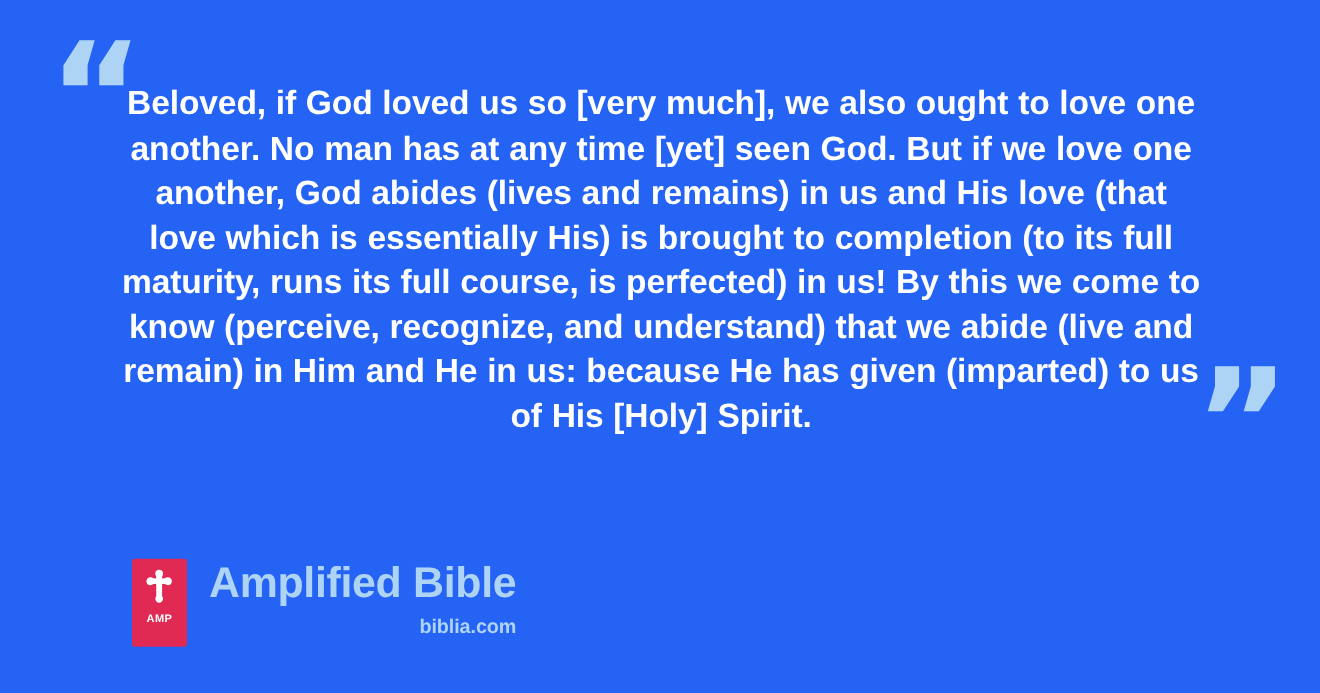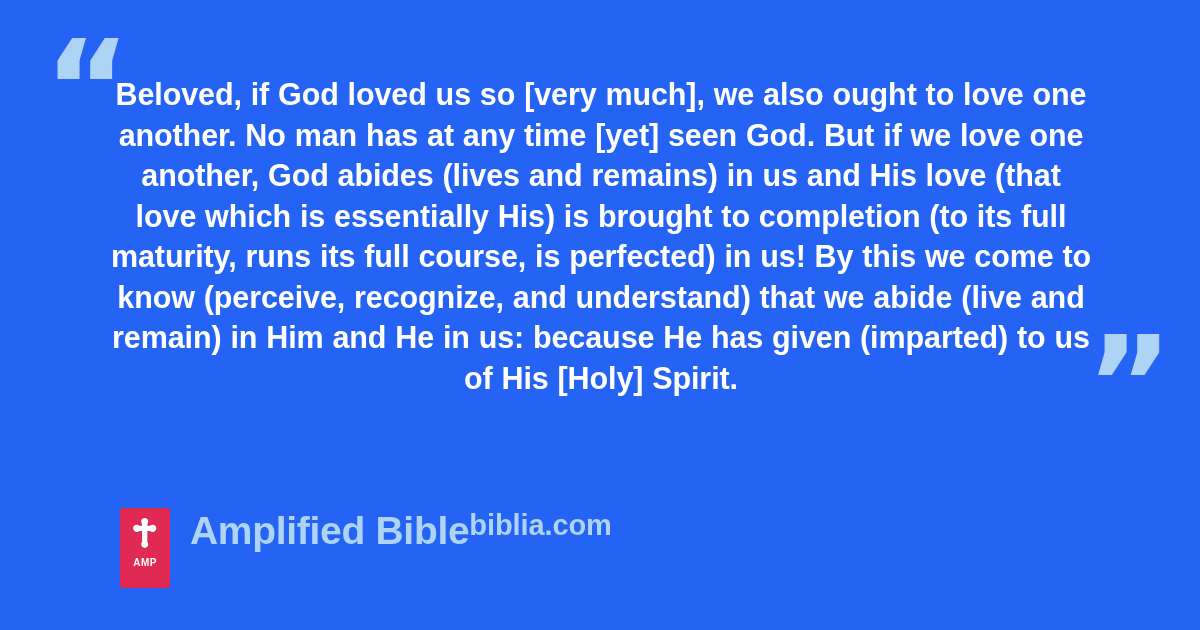--- a/index.html
+++ b/index.html
@@ -94,35 +94,37 @@
     color: #FFFFFF;
     font-size: 10px;
     font-weight: 700;
     letter-spacing: 0.4px;
     line-height: 1;
   }
 
   #footer-text {
     margin-left: 20px;
     display: flex;
+    flex-direction: column;
     justify-content: flex-start;
     padding-top: 1px;
+    align-items: flex-end;
   }
   #edition-title {
     color: #AED4F5;
     font-size: 39px;
     font-weight: 700;
     line-height: 44px;
     letter-spacing: -0.3px;
     white-space: nowrap;
   }
   #site-url {
     margin-top: 2px;
     color: #AED4F5;
-    font-size: 29px;
+    font-size: 18px;
     font-weight: 700;
     line-height: 28px;
     letter-spacing: -0.1px;
     white-space: nowrap;
   }
 </style>
 </head>
 <body>
 
 <div id="card">

